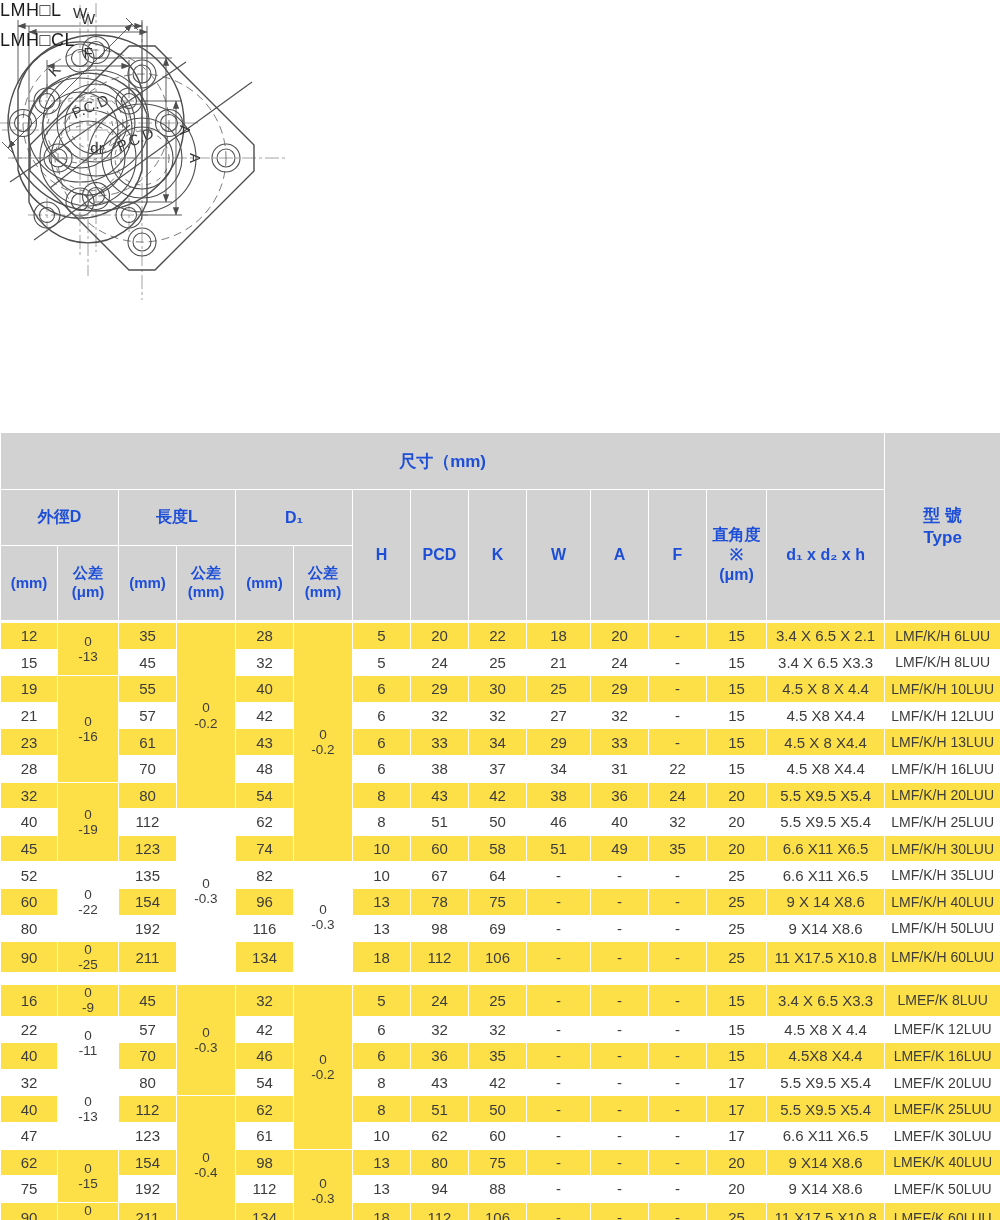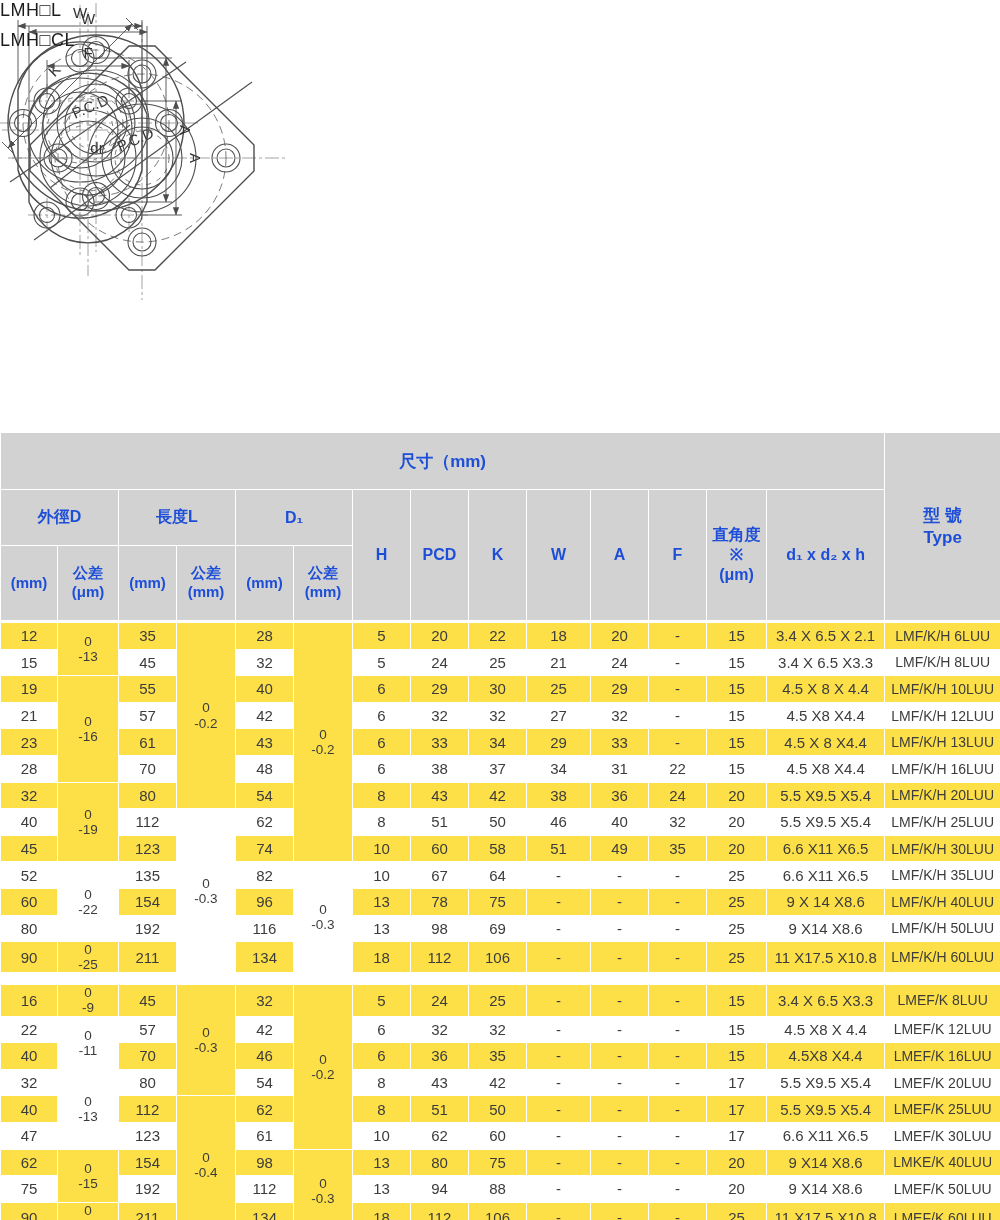--- a/index.html
+++ b/index.html
@@ -556,21 +556,21 @@
         <td class="tol" rowspan="3">0
 -0.3</td>
         <td>13</td>
         <td>80</td>
         <td>75</td>
         <td>-</td>
         <td>-</td>
         <td>-</td>
         <td>20</td>
         <td>9 X14 X8.6</td>
-        <td class="type">LMKE/K 40LUU</td>
+        <td class="type">LMEK/K 40LUU</td>
       </tr>
       <tr class="w">
         <td>75</td>
         <td>192</td>
         <td>112</td>
         <td>13</td>
         <td>94</td>
         <td>88</td>
         <td>-</td>
         <td>-</td>

